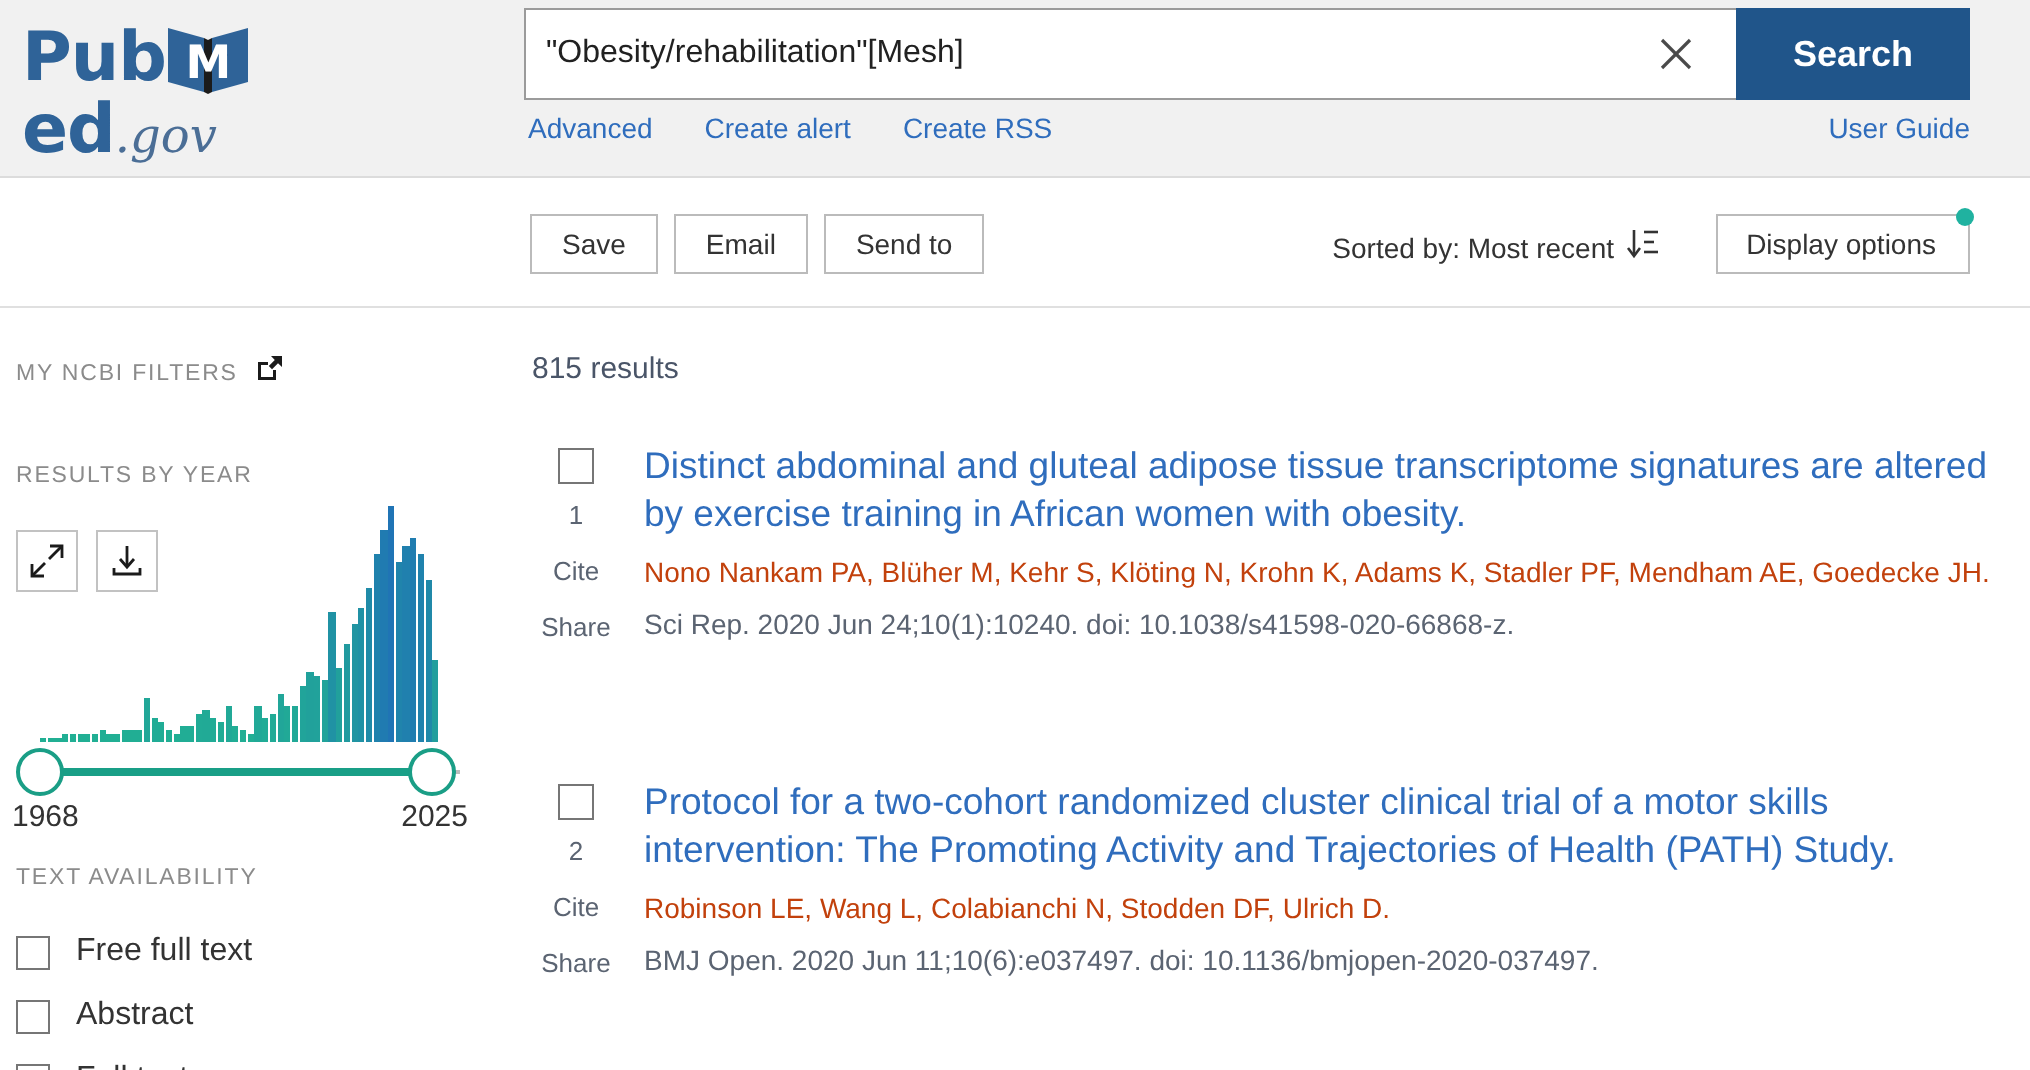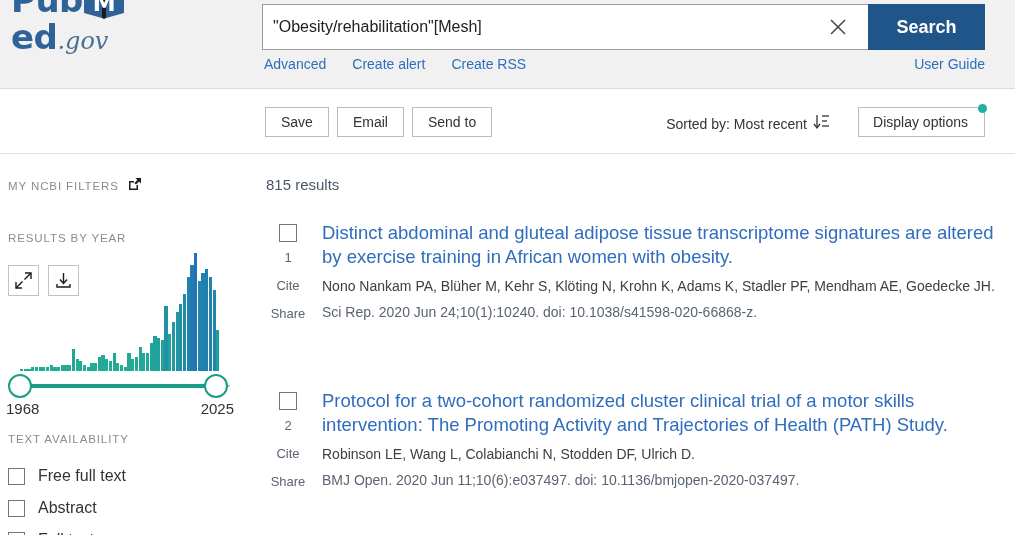--- a/index.html
+++ b/index.html
@@ -15,23 +15,23 @@
   
   .header {
     position: relative;
     width: 1015px;
     height: 89px;
     background: #f1f1f1;
     border-bottom: 1px solid #dcdcdc;
   }
   .logo {
     position: absolute;
-    left: 11px; top: 9px;
+    left: 11px; top: 23px;
     width: 175px; height: 45px;
-    display: flex; align-items: flex-end;
+    display: flex; align-items: center;
   }
   .logo-text {
     font-family: "DejaVu Sans", sans-serif;
     font-weight: bold;
     font-size: 34px;
     color: #2f6398;
     letter-spacing: -0.5px;
     line-height: 1;
     position: relative;
   }
@@ -345,21 +345,21 @@
     font-size: 18.5px;
     line-height: 24px;
     color: #2f6dbd;
     text-decoration: none;
     display: block;
     cursor: pointer;
     font-weight: normal;
   }
   .res-authors {
     font-size: 14px;
-    color: #404040;
+    color: #c2410c;
     margin-top: 8px;
     line-height: 19px;
   }
   .res-cite {
     font-size: 14px;
     color: #5b6472;
     margin-top: 8px;
   }
   .res-meta {
     font-size: 14px;

